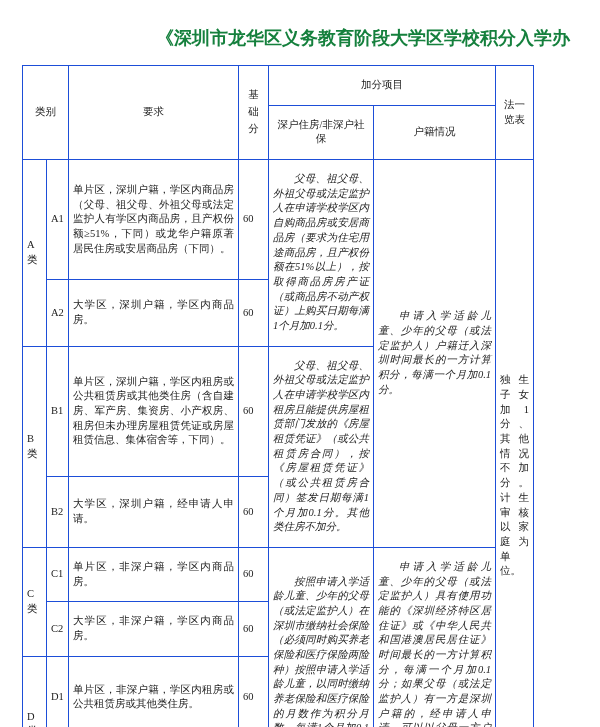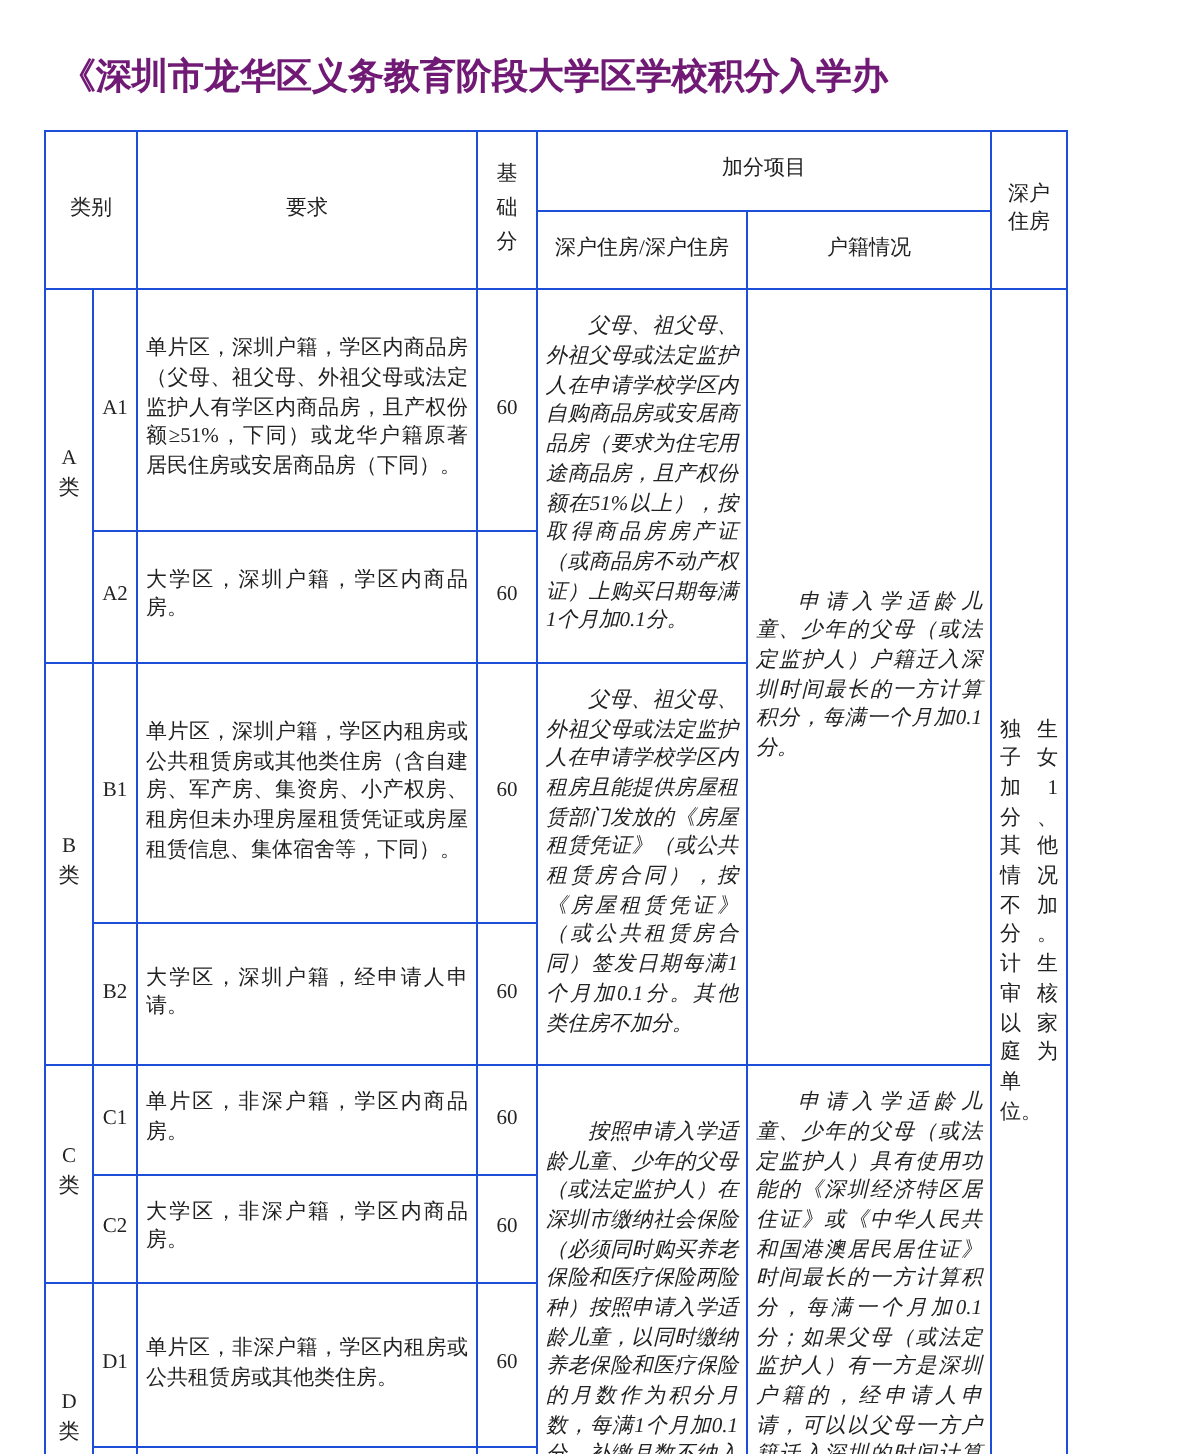--- a/index.html
+++ b/index.html
@@ -8,44 +8,44 @@
     width: 600px;
     min-height: 727px;
     background: #ffffff;
     font-family: "Liberation Serif", "DejaVu Serif", serif;
     color: #222;
     overflow: hidden;
   }
   .title {
     width: 540px;
     margin: 25px auto 13px auto;
-    text-align: left;
+    text-align: right;
     font-size: 18px;
     font-weight: 700;
     line-height: 1.5;
-    color: #701a75;
+    color: #15803d;
   }
   table.score-table {
     border-collapse: collapse;
     table-layout: fixed;
     margin-left: 22px;
   }
   table.score-table th,
   table.score-table td {
     border: 1px solid #1d4ed8;
     padding: 12px 4px;
     font-size: 10.5px;
     line-height: 1.4;
     font-weight: normal;
     word-break: break-all;
     vertical-align: middle;
     color: #222;
   }
   table.score-table th { text-align: center; }
-  .c { text-align: center; }
+  .c { text-align: left; }
   .req { text-align: justify; }
   .req .lead { font-weight: 400; }
   .indent { text-indent: 2em; text-align: justify; font-style: italic; }
   .v1 { width: 1.1em; margin: 0 auto; line-height: 1.6; }
   .fp-cell { text-align: justify; padding: 2px 5px; }
   .hr1 { height: 21px; }
   .hr2 { height: 32px; }
   .h90 { height: 90px; }
   .h30 { height: 30px; }
   .h100 { height: 100px; }
@@ -72,24 +72,24 @@
         <col style="width:38px">
     </colgroup>
     <thead>
       <tr class="hr1">
         <th colspan="2" rowspan="2">类别</th>
         <th rowspan="2">要求</th>
         <th rowspan="2">
             <div class="v1">基础分</div>
           </th>
         <th colspan="2">加分项目</th>
-        <th rowspan="2">深户住房</th>
+        <th rowspan="2">法一览表</th>
       </tr>
       <tr class="hr2">
-        <th>深户住房/深户住房</th>
+        <th>深户住房/非深户社保</th>
         <th>户籍情况</th>
       </tr>
     </thead>
     <tbody>
       <tr class="h90">
         <td class="c" rowspan="2">A类</td>
         <td class="c">A1</td>
         <td class="req"><b class="lead">单片区</b><span>，深圳户籍，学区内商品房（父母、祖父母、外祖父母或法定监护人有学区内商品房，且产权份额≥51%，下同）或龙华户籍原著居民住房或安居商品房（下同）。</span></td>
         <td class="c">60</td>
         <td class="indent" rowspan="2">父母、祖父母、外祖父母或法定监护人在申请学校学区内自购商品房或安居商品房（要求为住宅用途商品房，且产权份额在51%以上），按取得商品房房产证（或商品房不动产权证）上购买日期每满1个月加0.1分。</td>

